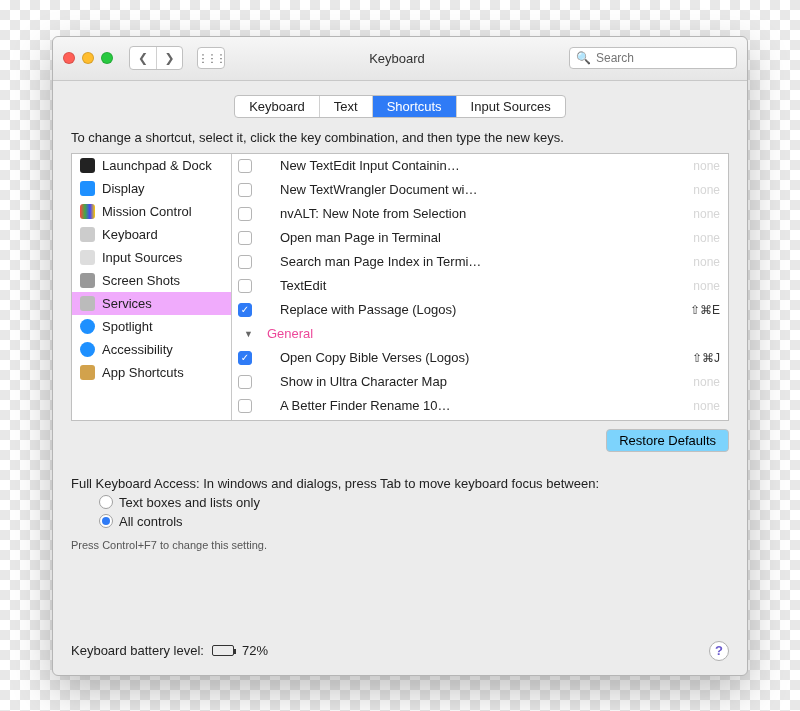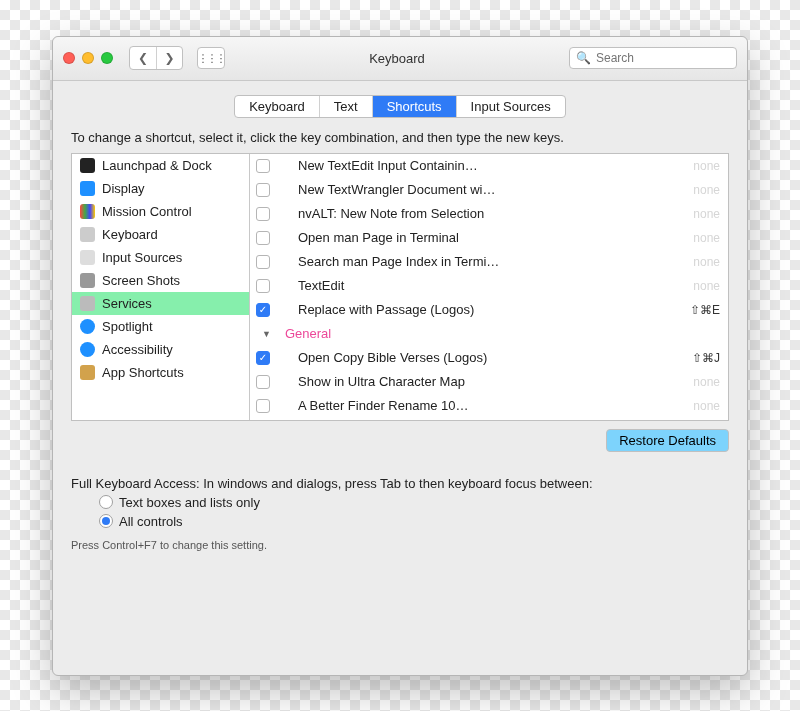--- a/index.html
+++ b/index.html
@@ -35,23 +35,23 @@
   .search input{border:none;outline:none;font-size:12px;flex:1;background:transparent}
   .search .mag{color:#888;font-size:12px}
   .tabs-row{display:flex;justify-content:center;padding:14px 0 10px}
   .tabs{display:flex;border:1px solid #bfbfbf;border-radius:4px;overflow:hidden;background:#fff}
   .tab{padding:3px 14px;font-size:13px;color:#222;border-left:1px solid #d0d0d0}
   .tab:first-child{border-left:none}
   .tab.active{background:#2f7bf6;color:#fff}
   .content{padding:0 18px 14px;flex:1;display:flex;flex-direction:column}
   .instr{font-size:13px;margin:2px 0 8px}
   .panels{display:flex;gap:0;border:1px solid #c0c0c0;height:268px;background:#fff}
-  .left{width:178px;border-right:1px solid #c8c8c8;overflow:hidden}
+  .left{width:160px;border-right:1px solid #c8c8c8;overflow:hidden}
   .cat{display:flex;align-items:center;gap:7px;padding:4px 8px;font-size:13px}
-  .cat.sel{background:#86efac}
+  .cat.sel{background:#f0abfc}
   .ic{width:15px;height:15px;display:inline-flex;align-items:center;justify-content:center;border-radius:3px;font-size:9px;color:#fff}
   .right{flex:1;overflow:hidden}
   .row{display:flex;align-items:center;height:24px;padding:0 8px 0 6px;font-size:13px;gap:8px}
   .chk{width:14px;height:14px;border:1px solid #b5b5b5;border-radius:3px;background:#fff;display:flex;align-items:center;justify-content:center;font-size:10px;color:#fff;flex-shrink:0}
   .chk.on{background:#2f7bf6;border-color:#2f7bf6}
   .row .lbl{flex:1;padding-left:20px;white-space:nowrap;overflow:hidden;text-overflow:ellipsis}
   .row .sc{color:#333;font-size:12px}
   .row .none{color:#d6d6d6;font-size:12px}
   .row.grp .lbl{padding-left:6px;font-size:13px;color:#ec4899}
   .tri{font-size:9px;color:#666;margin-left:6px}
@@ -202,29 +202,35 @@
             <span class="none">none</span>
           </div>
         </div>
     </div>
 
     <div class="restore-row">
       <button class="btn">Restore Defaults</button>
     </div>
 
     <div class="fka">
-      <div>Full Keyboard Access: In windows and dialogs, press Tab to then keyboard focus between:</div>
+      <div>Full Keyboard Access: In windows and dialogs, press Tab to move keyboard focus between:</div>
       <div id="fka-options">
           <div class="radio-row">
             <span class="radio"></span>
             <span>Text boxes and lists only</span>
           </div>
           <div class="radio-row">
             <span class="radio on"></span>
             <span>All controls</span>
           </div>
         </div>
       <div class="hint">Press Control+F7 to change this setting.</div>
     </div>
   </div>
 
+  <div class="footer">
+    <span>Keyboard battery level:</span>
+    <span class="batt"><span class="fill"></span></span>
+    <span>72%</span>
+    <div class="help">?</div>
+  </div>
 
 </div>
 
 </body></html>

